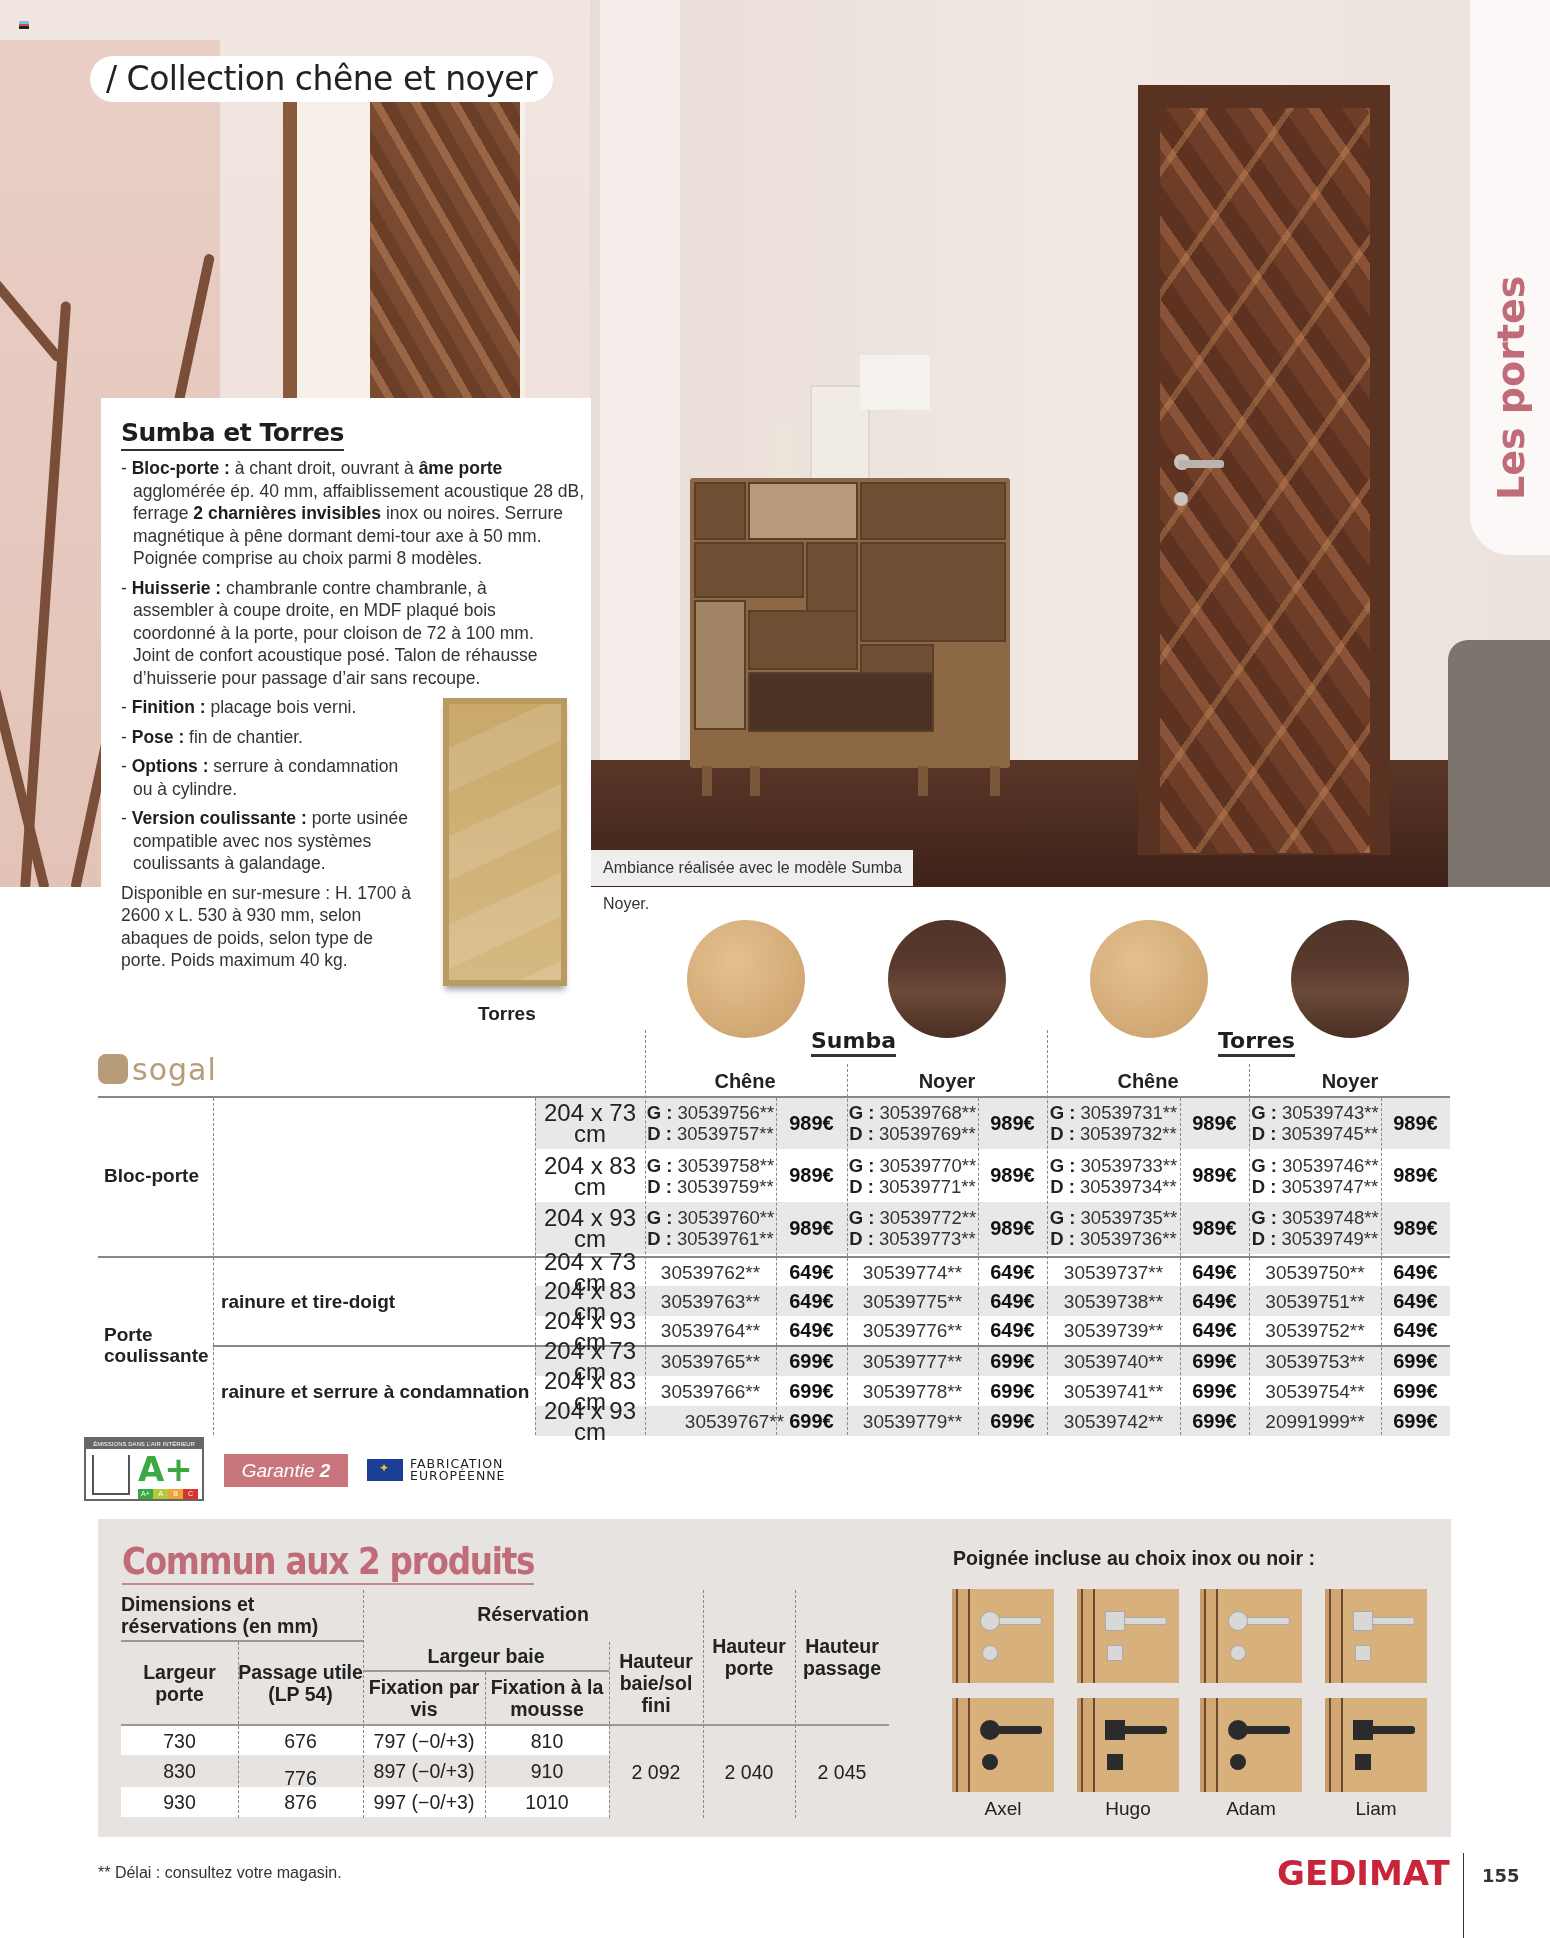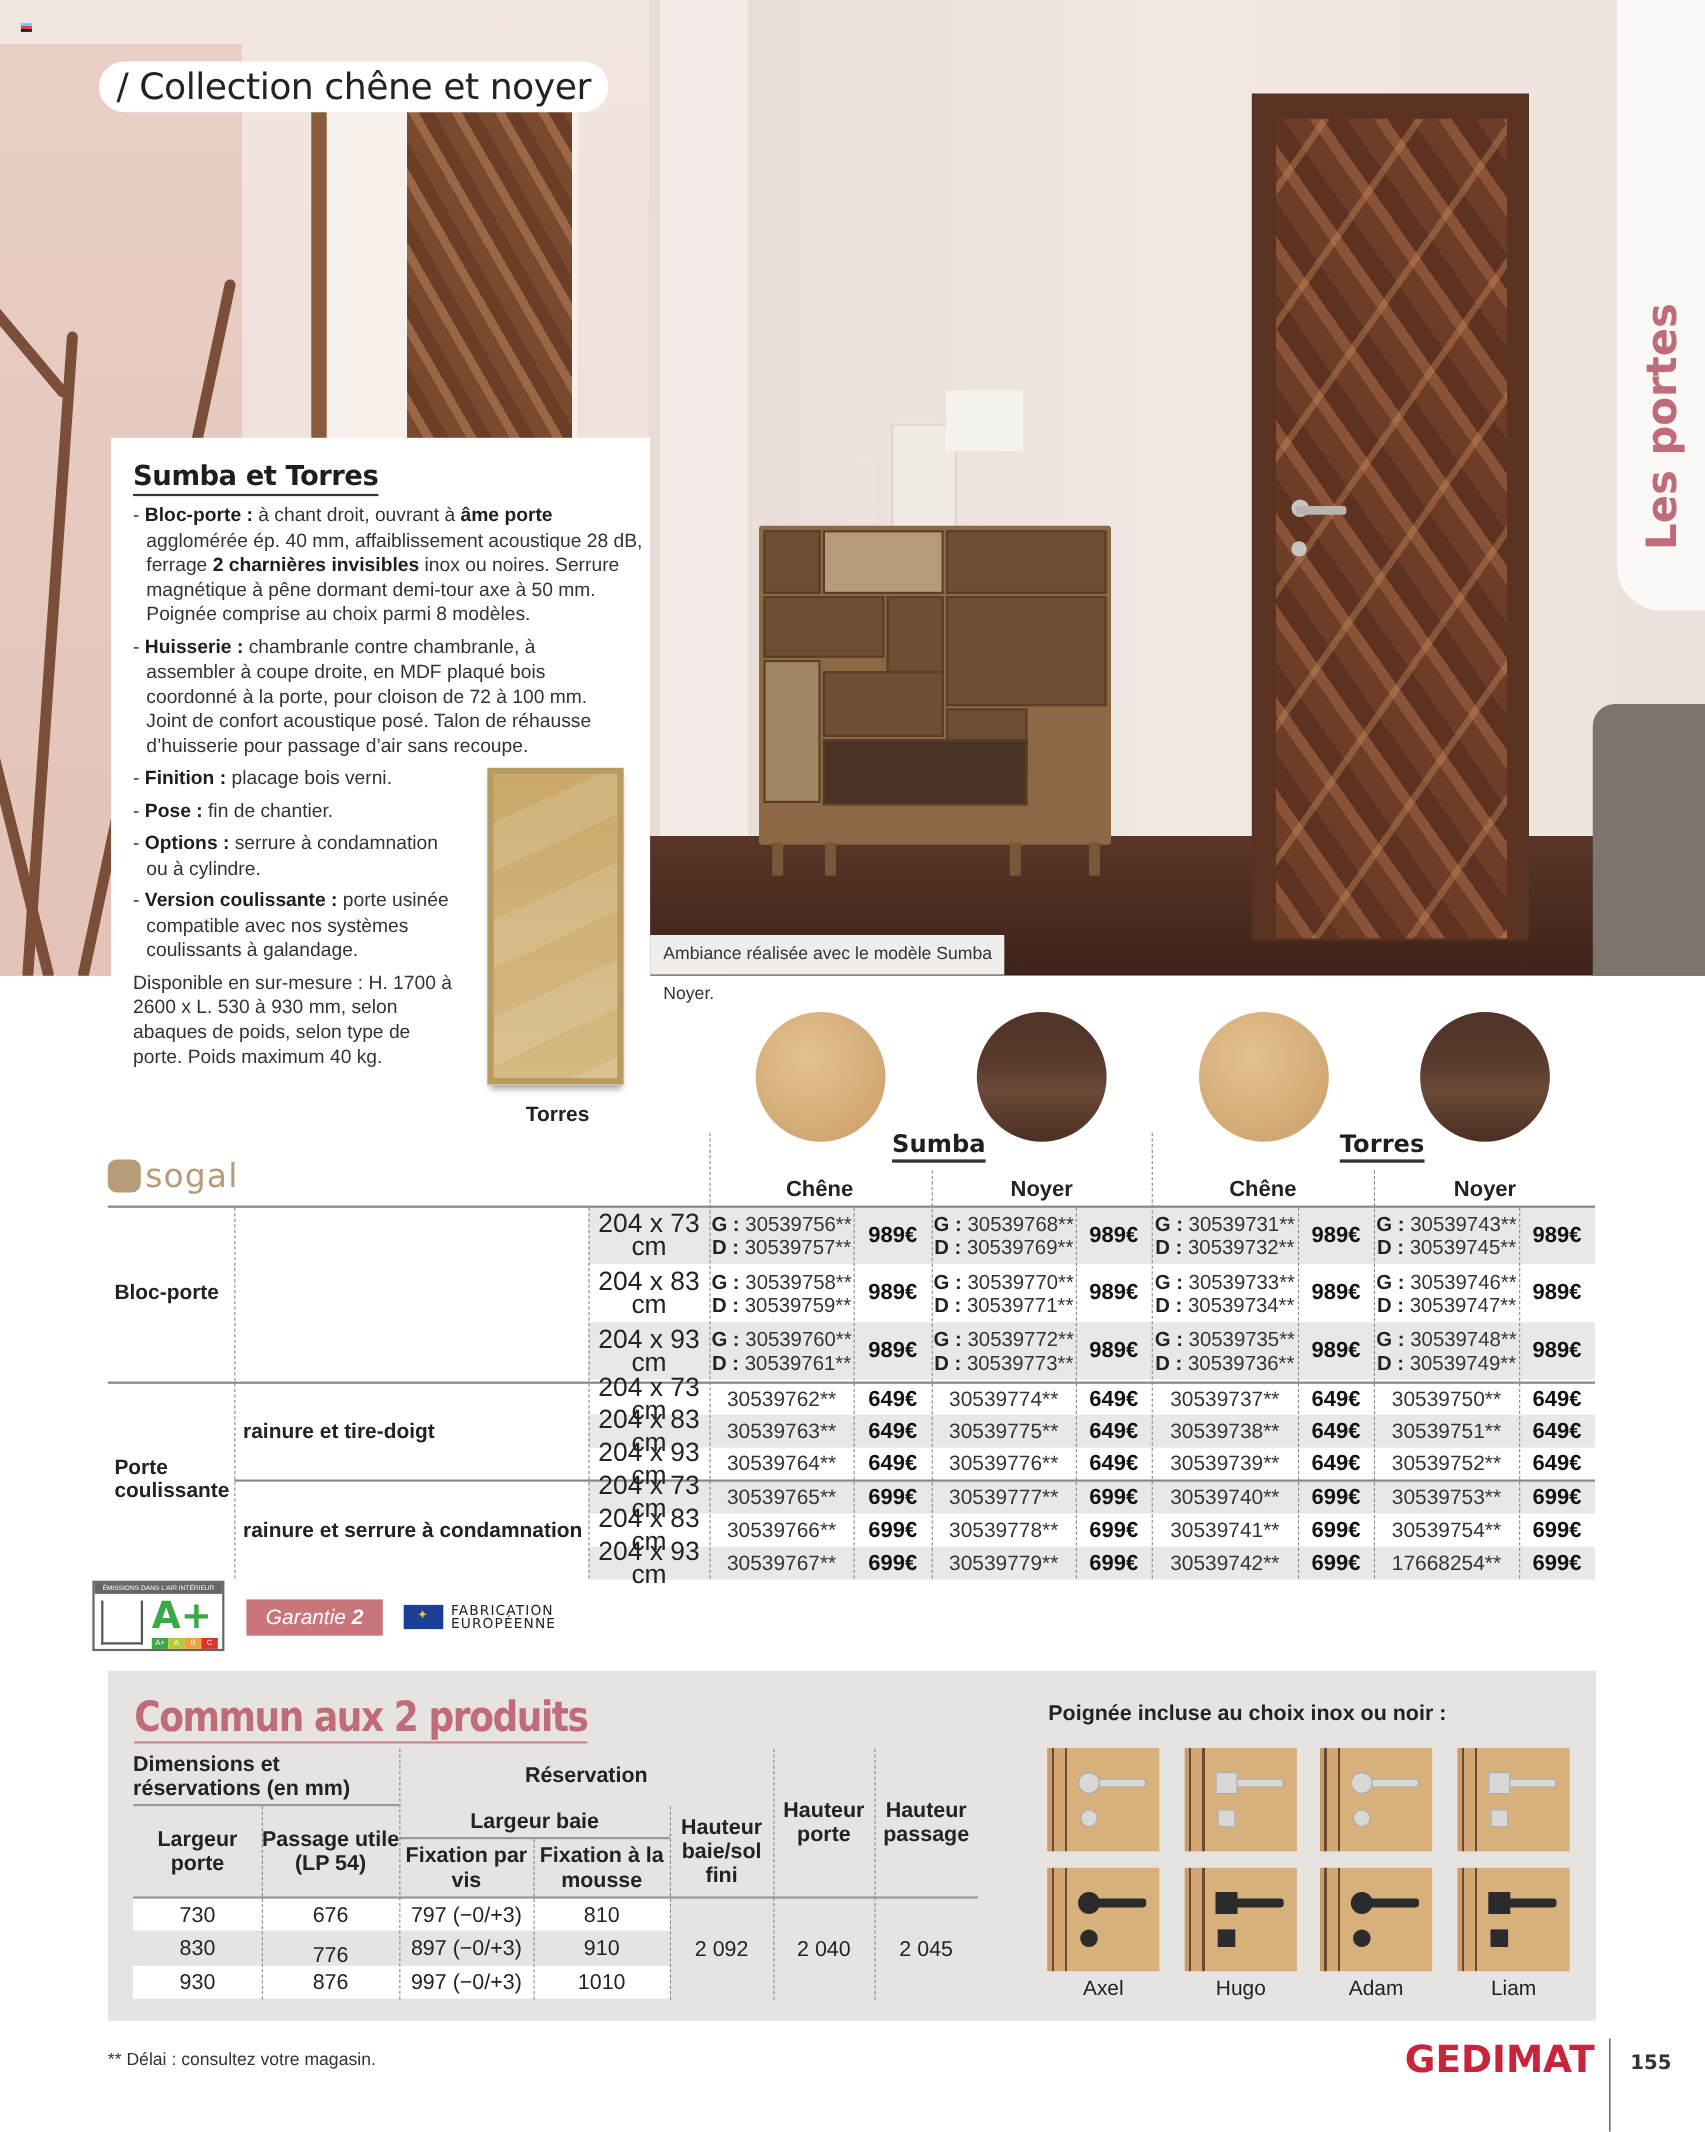--- a/index.html
+++ b/index.html
@@ -334,27 +334,27 @@
   <div class="cell" style="left:645px;top:1376px;width:131px;height:30px;">30539766**</div>
   <div class="cell price" style="left:776px;top:1376px;width:71px;height:30px;">699€</div>
   <div class="cell" style="left:847px;top:1376px;width:131px;height:30px;">30539778**</div>
   <div class="cell price" style="left:978px;top:1376px;width:69px;height:30px;">699€</div>
   <div class="cell" style="left:1047px;top:1376px;width:133px;height:30px;">30539741**</div>
   <div class="cell price" style="left:1180px;top:1376px;width:69px;height:30px;">699€</div>
   <div class="cell" style="left:1249px;top:1376px;width:132px;height:30px;">30539754**</div>
   <div class="cell price" style="left:1381px;top:1376px;width:69px;height:30px;">699€</div>
 
   <div class="cell size" style="left:535px;top:1406px;width:110px;height:30px;">204 x 93 cm</div>
-  <div class="cell" style="left:645px;top:1406px;width:131px;height:30px;">30539767**</div>
+  <div class="cell" style="left:669px;top:1406px;width:131px;height:30px;">30539767**</div>
   <div class="cell price" style="left:776px;top:1406px;width:71px;height:30px;">699€</div>
   <div class="cell" style="left:847px;top:1406px;width:131px;height:30px;">30539779**</div>
   <div class="cell price" style="left:978px;top:1406px;width:69px;height:30px;">699€</div>
   <div class="cell" style="left:1047px;top:1406px;width:133px;height:30px;">30539742**</div>
   <div class="cell price" style="left:1180px;top:1406px;width:69px;height:30px;">699€</div>
-  <div class="cell" style="left:1249px;top:1406px;width:132px;height:30px;">17668254**</div>
+  <div class="cell" style="left:1249px;top:1406px;width:132px;height:30px;">20991999**</div>
   <div class="cell price" style="left:1381px;top:1406px;width:69px;height:30px;">699€</div>
 </div>
 
 <div class="badge-air">
   <div class="hdr">ÉMISSIONS DANS L’AIR INTÉRIEUR</div>
   <div class="house"></div>
   <div class="aplus">A+</div>
   <div class="scale">
     <span style="background:#3aa843">A+</span>
     <span style="background:#b5c93a">A</span>

